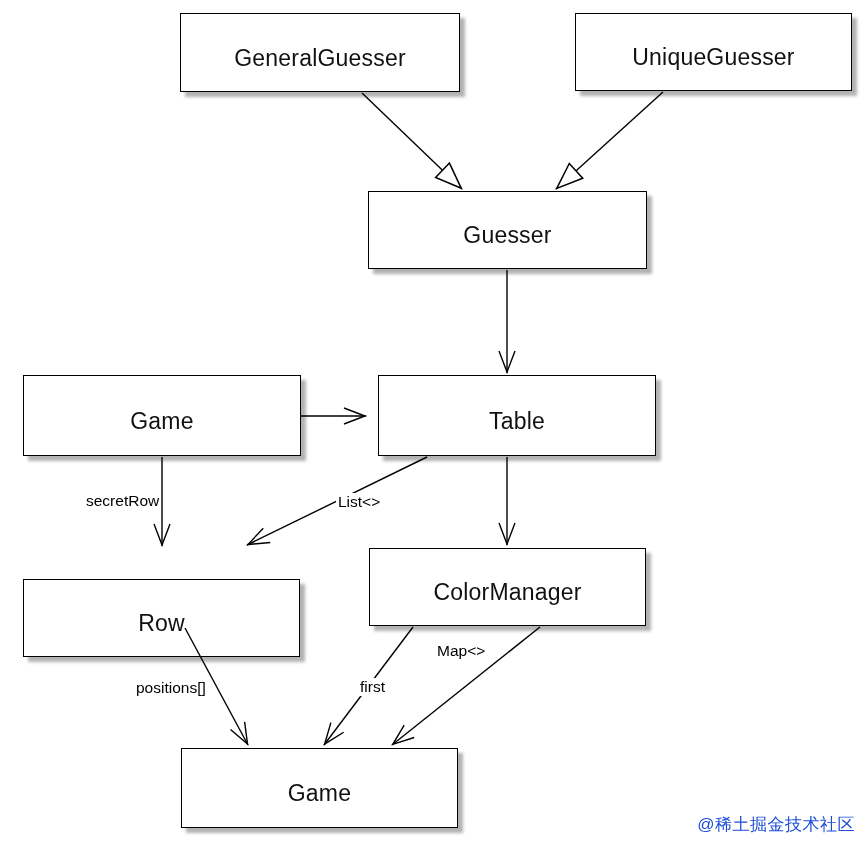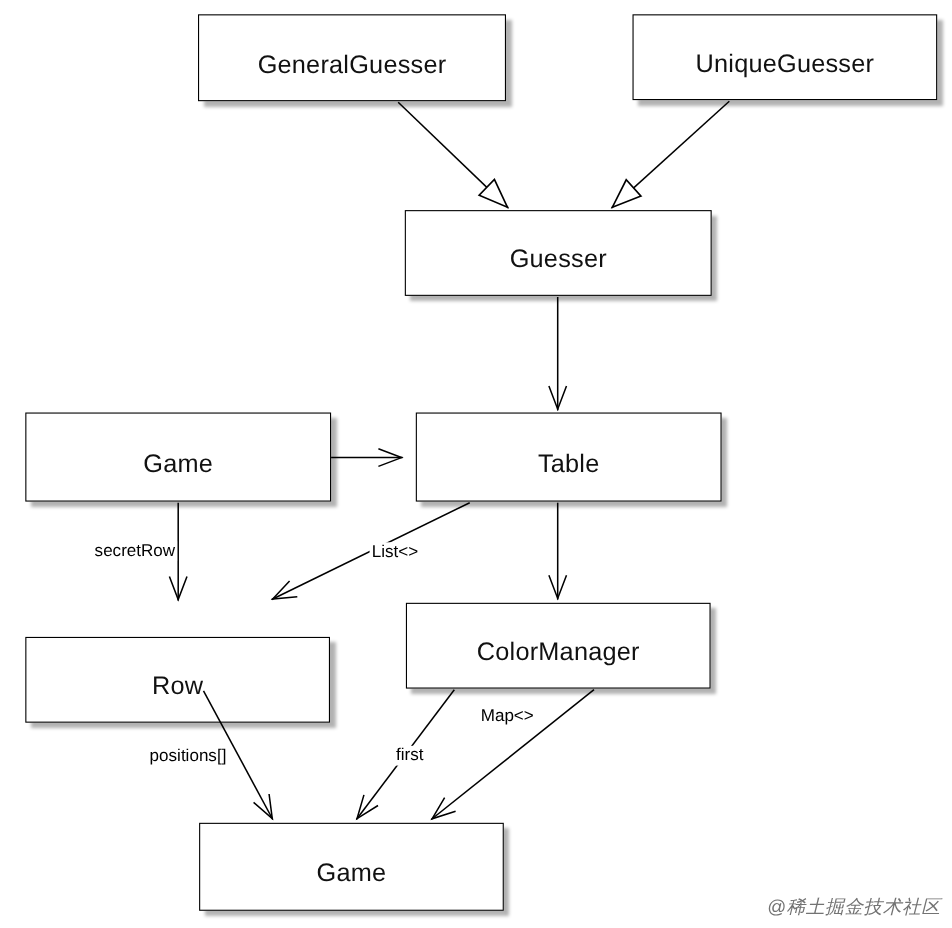--- a/index.html
+++ b/index.html
@@ -49,24 +49,23 @@
     background: #ffffff;
     padding: 0 2px;
     white-space: nowrap;
     z-index: 3;
   }
   .watermark {
     position: absolute;
     right: 10px;
     bottom: 8px;
     font-size: 17px;
-    color: #737373;
+    color: #1d4ed8;
     letter-spacing: 0.5px;
     z-index: 4;
-    font-style: italic;
   }
 </style>
 </head>
 <body>
 
 <div class="canvas">
 
   <svg class="edges-svg" width="865" height="844" viewBox="0 0 865 844" xmlns="http://www.w3.org/2000/svg">
     <defs>
       <marker id="tri" markerUnits="userSpaceOnUse" markerWidth="32" markerHeight="26" refX="29" refY="13" orient="auto">

